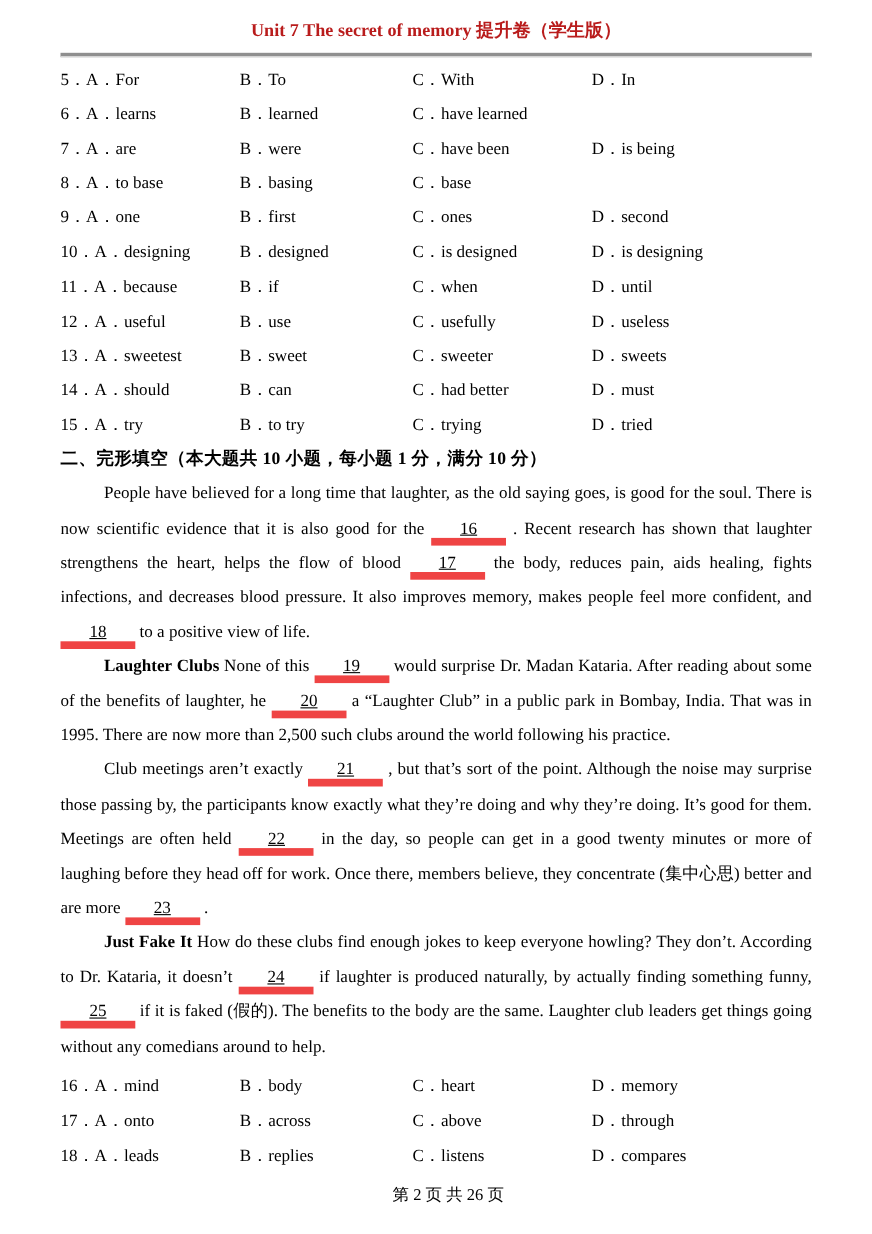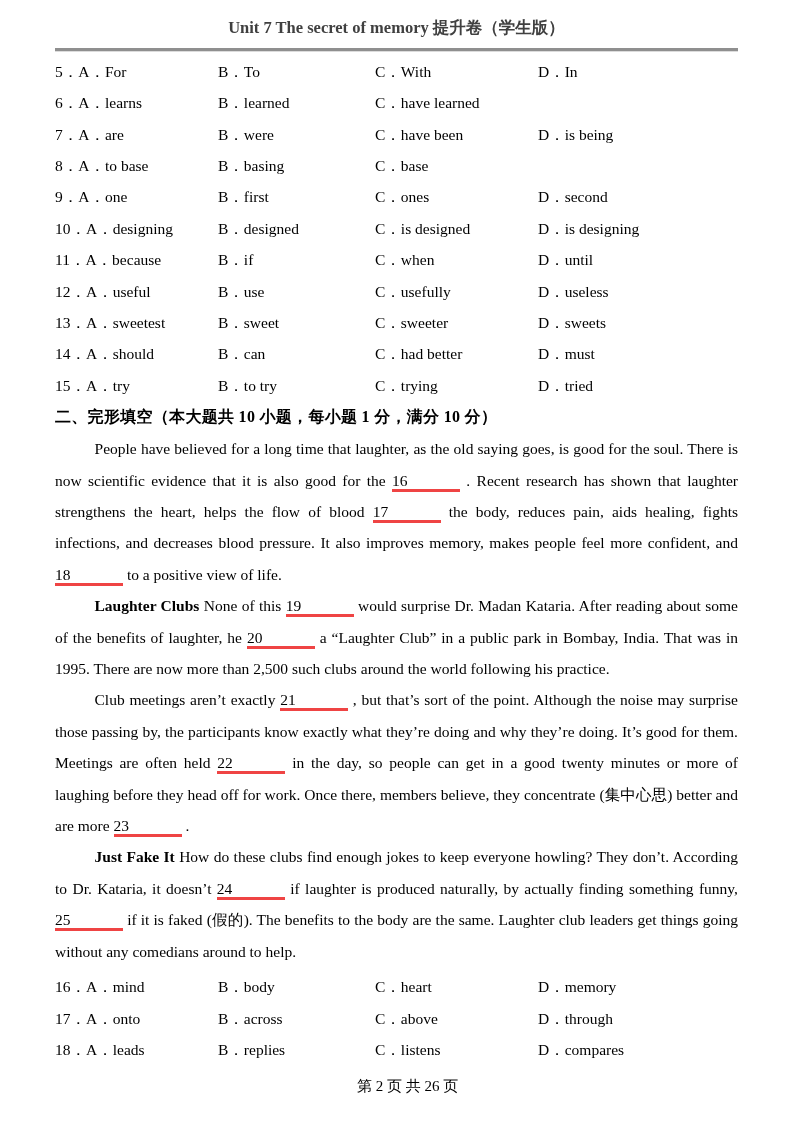--- a/index.html
+++ b/index.html
@@ -50,38 +50,39 @@
     text-align:justify;
     text-indent:2.55em;
     font-size:15.5px;
     line-height:31.4px;
   }
   .para b{font-weight:bold;}
   .blank{
     display:inline-block;
     min-width:68px;
     text-indent:0;
-    text-align:left;
-    border-bottom:3px solid #ef4444;
+    text-align:center;
+    border-bottom:7px solid #ef4444;
     line-height:16px;
     vertical-align:baseline;
+    text-decoration:underline;
   }
   .footer{
     position:absolute;
     left:0;right:0;bottom:26px;
     text-align:center;
     font-size:15px;
     padding-left:22px;
   }
 </style>
 </head>
 <body>
 
 <div class="page">
-  <div class="doc-title" style="color: #404040;">Unit 7 The secret of memory 提升卷（学生版）</div>
+  <div class="doc-title" style="color: #b91c1c;">Unit 7 The secret of memory 提升卷（学生版）</div>
   <div class="content">
     <div class="header-rule"></div>
 
     <div class="mc-block">
         <div class="mcrow">
           <span class="mccell">5．A．For</span>
           <span class="mccell">B．To</span>
           <span class="mccell">C．With</span>
           <span class="mccell">D．In</span>
         </div>

